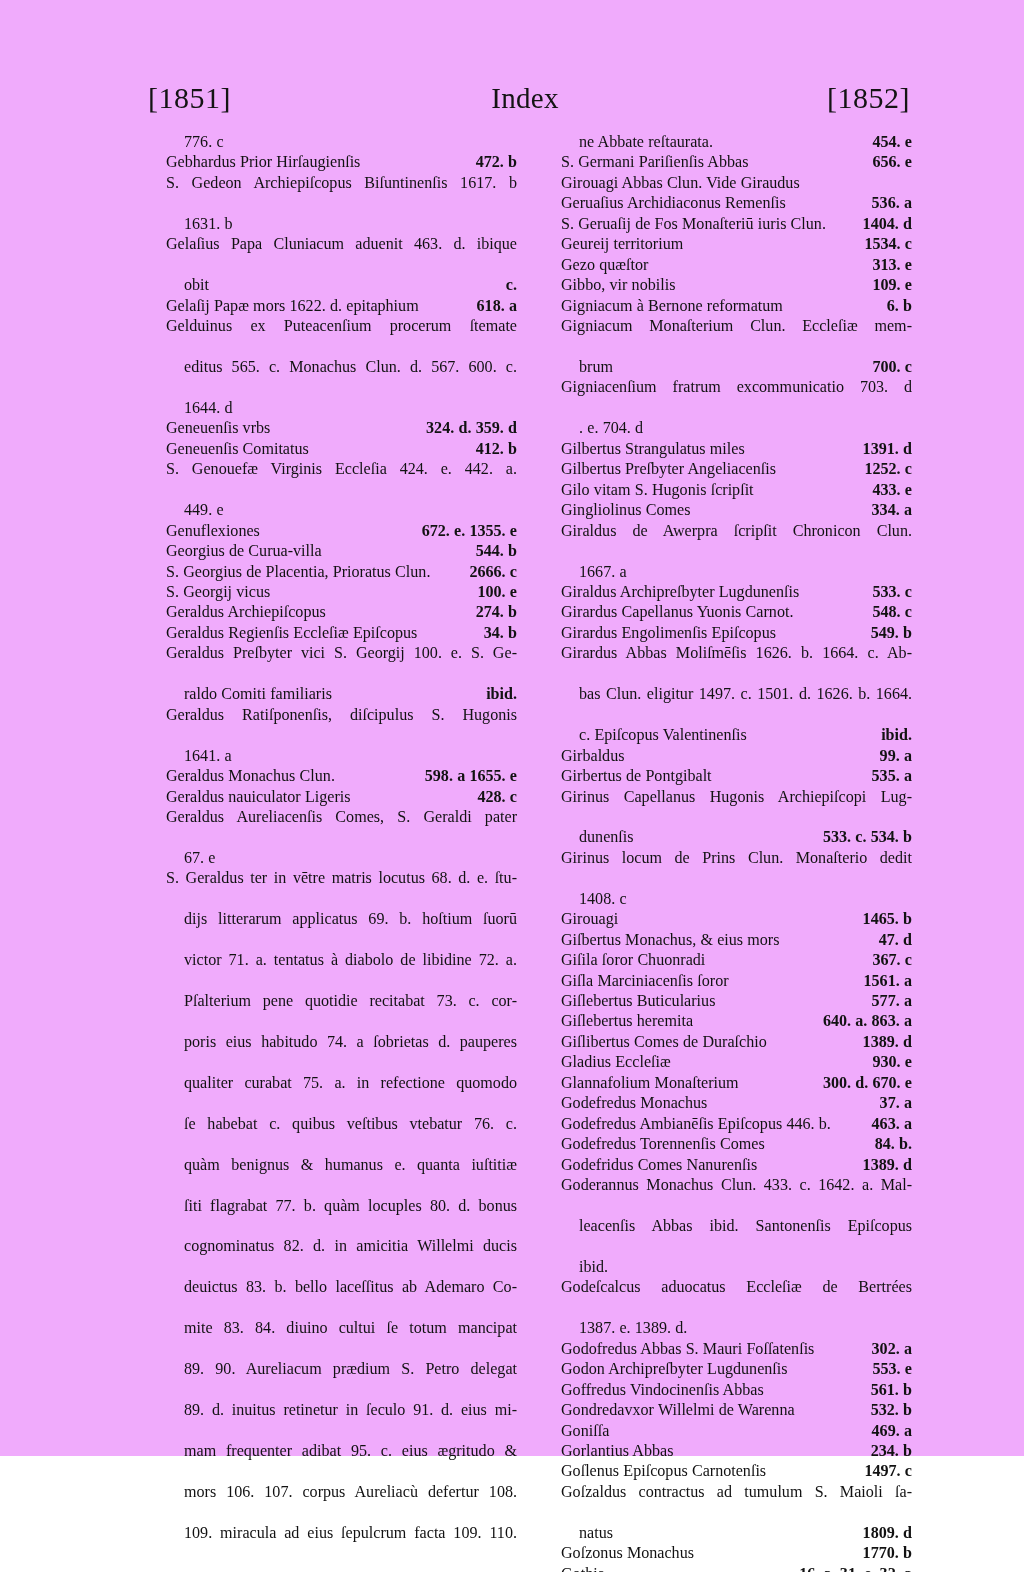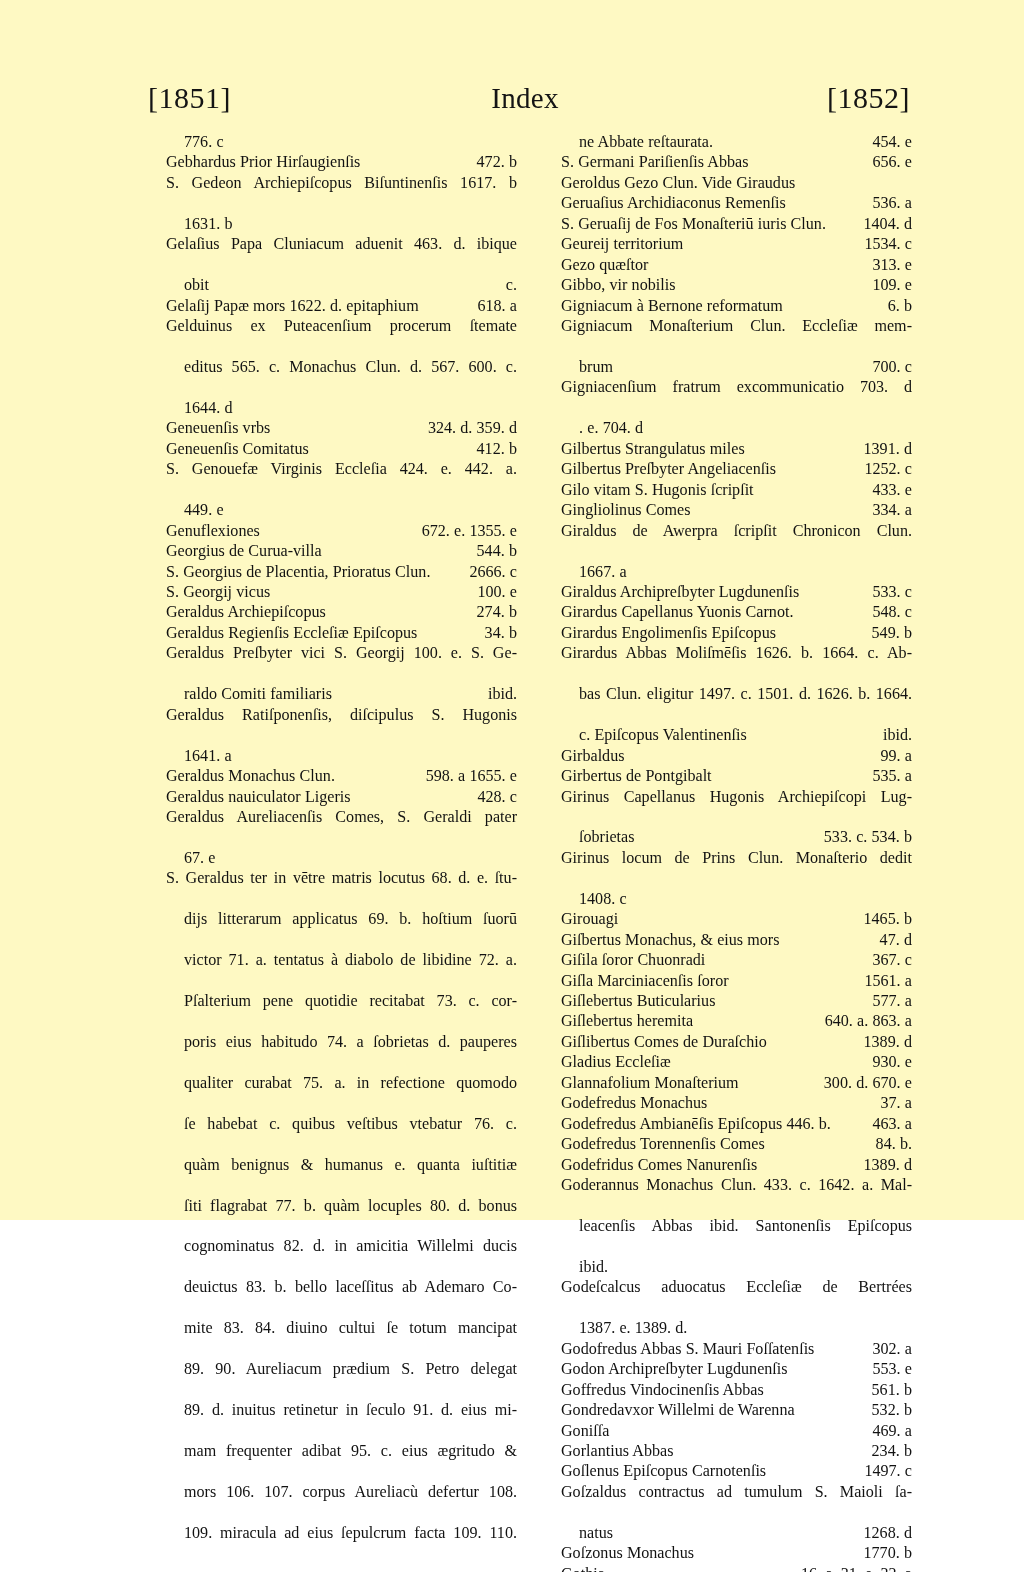--- a/index.html
+++ b/index.html
@@ -12,22 +12,22 @@
     height: 1572px;
     font-family: "Liberation Serif", "DejaVu Serif", serif;
     color: #1a1a1a;
     position: relative;
     overflow: hidden;
   }
   .page {
     position: absolute;
     left: 0; top: 0;
     width: 1024px;
-    height: 1220px;
-    background: #fef9c3;
+    height: 1456px;
+    background: #f0abfc;
   }
   
   .running-head {
     position: absolute;
     left: 148px;
     top: 72px;
     width: 762px;
     height: 52px;
     display: flex;
     align-items: center;
@@ -89,20 +89,21 @@
     padding-left: 18px;
     text-indent: 0;
   }
   .entry .ln.head {
     padding-left: 0;
     text-indent: 0;
   }
   
   .ref-right {
     float: right;
+    font-weight: bold;
   }
 </style>
 </head>
 <body>
 
 <div class="page">
 
   <div class="running-head">
     <span class="folio">[1851]</span>
     <span class="head-title">Index</span>
@@ -200,21 +201,21 @@
         </p>
       </div>
     <div class="column" id="col-right">
         <p class="entry">
           <span class="ln run last"><span class="ref-right">454. e</span><span>ne Abbate reſtaurata.</span></span>
         </p>
         <p class="entry">
           <span class="ln head last"><span class="ref-right">656. e</span><span>S. Germani Pariſienſis Abbas</span></span>
         </p>
         <p class="entry">
-          <span class="ln head last"><span>Geroldus Gezo Clun. Vide Giraudus</span></span>
+          <span class="ln head last"><span>Girouagi Abbas Clun. Vide Giraudus</span></span>
         </p>
         <p class="entry">
           <span class="ln head last"><span class="ref-right">536. a</span><span>Geruaſius Archidiaconus Remenſis</span></span>
         </p>
         <p class="entry">
           <span class="ln head last"><span class="ref-right">1404. d</span><span>S. Geruaſij de Fos Monaſteriū iuris Clun.</span></span>
         </p>
         <p class="entry">
           <span class="ln head last"><span class="ref-right">1534. c</span><span>Geureij territorium</span></span>
         </p>
@@ -266,21 +267,21 @@
           <span class="ln run last"><span class="ref-right">ibid.</span><span>c. Epiſcopus Valentinenſis</span></span>
         </p>
         <p class="entry">
           <span class="ln head last"><span class="ref-right">99. a</span><span>Girbaldus</span></span>
         </p>
         <p class="entry">
           <span class="ln head last"><span class="ref-right">535. a</span><span>Girbertus de Pontgibalt</span></span>
         </p>
         <p class="entry">
           <span class="ln head"><span>Girinus Capellanus Hugonis Archiepiſcopi Lug-</span></span>
-          <span class="ln run last"><span class="ref-right">533. c. 534. b</span><span>ſobrietas</span></span>
+          <span class="ln run last"><span class="ref-right">533. c. 534. b</span><span>dunenſis</span></span>
         </p>
         <p class="entry">
           <span class="ln head"><span>Girinus locum de Prins Clun. Monaſterio dedit</span></span>
           <span class="ln run last"><span>1408. c</span></span>
         </p>
         <p class="entry">
           <span class="ln head last"><span class="ref-right">1465. b</span><span>Girouagi</span></span>
         </p>
         <p class="entry">
           <span class="ln head last"><span class="ref-right">47. d</span><span>Giſbertus Monachus, &amp; eius mors</span></span>
@@ -343,21 +344,21 @@
           <span class="ln head last"><span class="ref-right">469. a</span><span>Goniſſa</span></span>
         </p>
         <p class="entry">
           <span class="ln head last"><span class="ref-right">234. b</span><span>Gorlantius Abbas</span></span>
         </p>
         <p class="entry">
           <span class="ln head last"><span class="ref-right">1497. c</span><span>Goſlenus Epiſcopus Carnotenſis</span></span>
         </p>
         <p class="entry">
           <span class="ln head"><span>Goſzaldus contractus ad tumulum S. Maioli ſa-</span></span>
-          <span class="ln run last"><span class="ref-right">1268. d</span><span>natus</span></span>
+          <span class="ln run last"><span class="ref-right">1809. d</span><span>natus</span></span>
         </p>
         <p class="entry">
           <span class="ln head last"><span class="ref-right">1770. b</span><span>Goſzonus Monachus</span></span>
         </p>
         <p class="entry">
           <span class="ln head last"><span class="ref-right">16. a. 31. e. 32. a</span><span>Gothia</span></span>
         </p>
       </div>
   </div>
 

